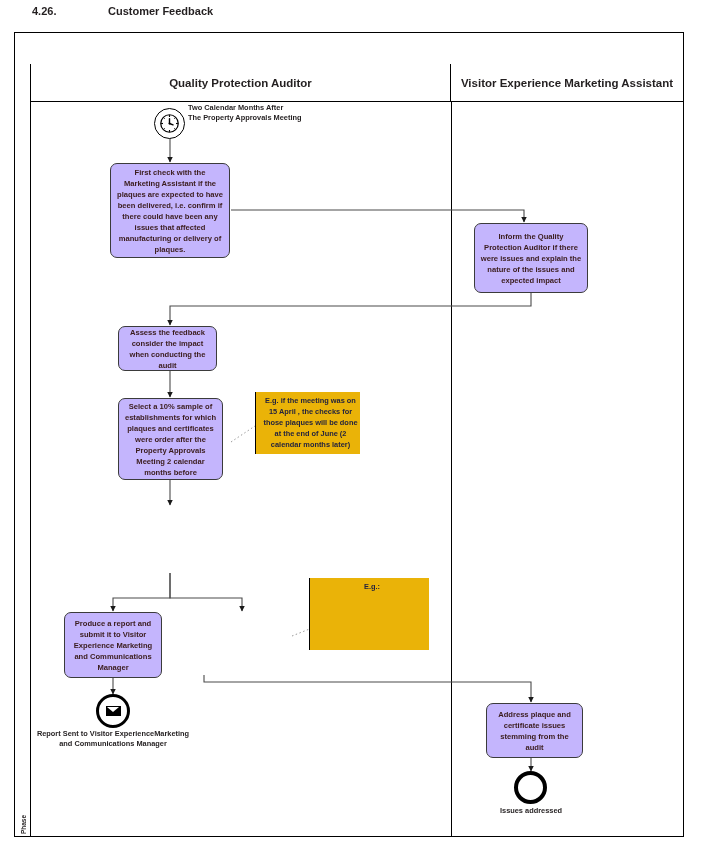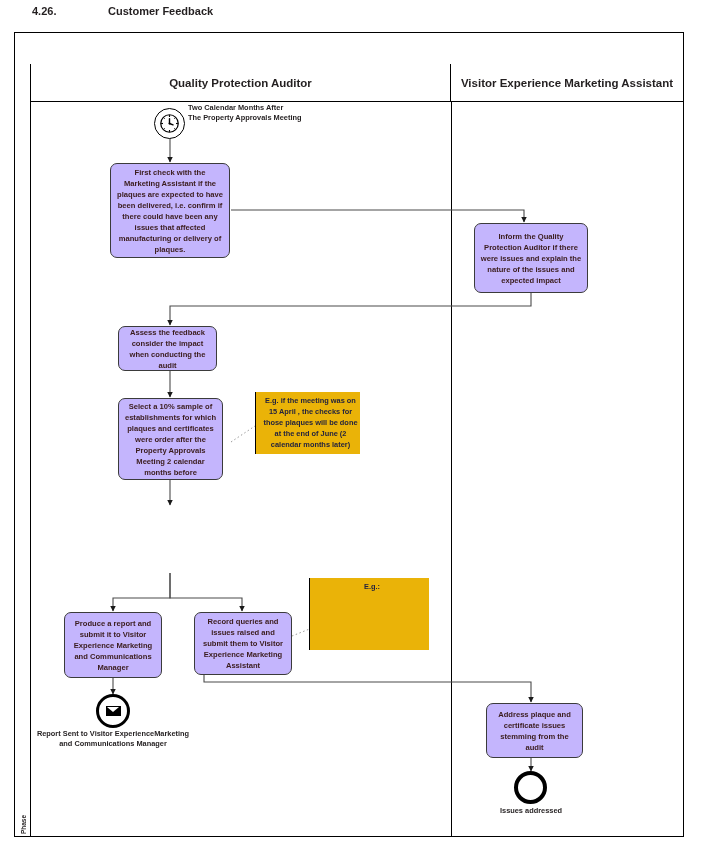--- a/index.html
+++ b/index.html
@@ -297,21 +297,20 @@
 
   <div class="task" style="left:118px; top:326px; width:99px; height:45px;">Assess the feedback consider the impact when conducting the audit</div>
 
   <div class="task" style="left:118px; top:398px; width:105px; height:82px;">Select a 10% sample of establishments for which plaques and certificates were order after the Property Approvals Meeting 2 calendar months before</div>
 
   <div class="annotation" style="left:255px; top:392px; width:105px; height:62px;">E.g. if the meeting was on 15 April , the checks for those plaques will be done at the end of June (2 calendar months later)</div>
 
 
   <div class="task" style="left:64px; top:612px; width:98px; height:66px;">Produce a report and submit it to Visitor Experience Marketing and Communications Manager</div>
 
-  <div class="task" style="left:194px; top:612px; width:98px; height:63px;">Record queries and issues raised  and submit them to Visitor Experience Marketing Assistant</div>
 
   <div class="annotation" style="left:309px; top:578px; width:120px; height:72px;">
     <div>E.g.:</div>
   </div>
 
   <div class="event end-message" style="left:96px; top:694px; width:34px; height:34px;">
     <div class="env"></div>
   </div>
   <div class="event-label" style="left:18px; top:729px; width:190px;">
     <div>Report Sent to Visitor ExperienceMarketing</div>

